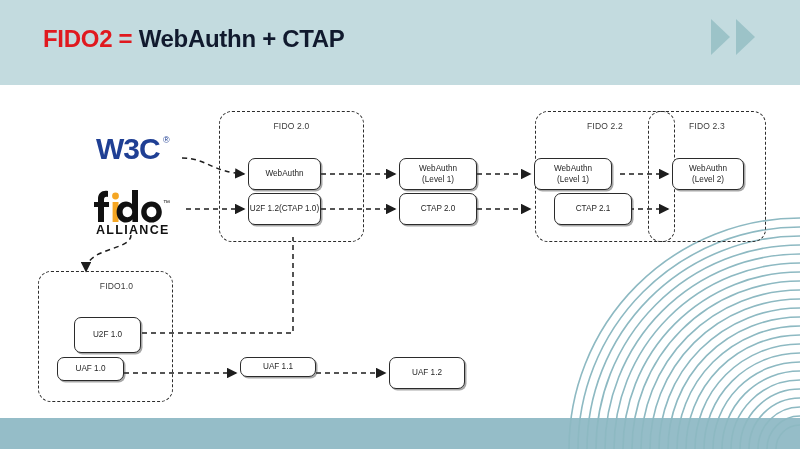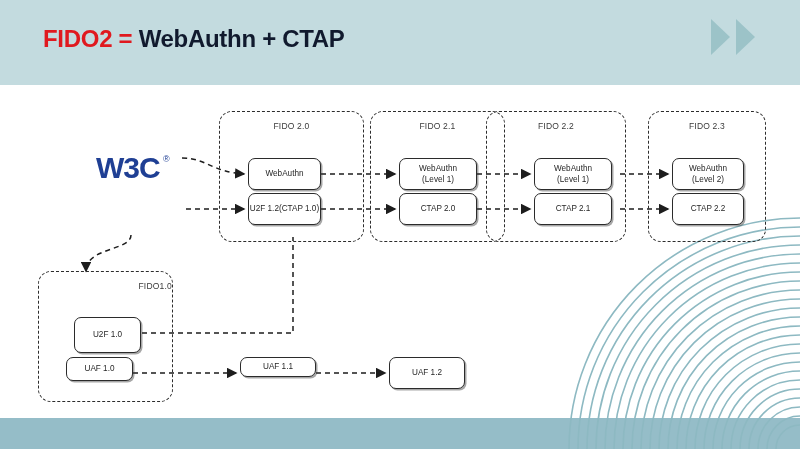--- a/index.html
+++ b/index.html
@@ -70,21 +70,21 @@
   #diagram {
     position: absolute;
     left: 0; top: 85px;
     width: 800px; height: 333px;
   }
   #wires { position: absolute; left: 0; top: 0; }
 
   
   #w3c-logo {
     position: absolute;
-    left: 96px; top: 66px;
+    left: 96px; top: 47px;
     width: 84px; height: 34px;
   }
   #fido-logo {
     position: absolute;
     left: 86px; top: 104px;
     width: 100px; height: 46px;
   }
 
   
   .group {
@@ -201,72 +201,83 @@
       </g>
     </svg>
 
     <div id="w3c-logo">
       <svg width="84" height="34" viewBox="0 0 84 34" xmlns="http://www.w3.org/2000/svg">
         <text x="0" y="27" font-family="'Liberation Sans', sans-serif" font-size="30" font-weight="bold" fill="#1f3f94" letter-spacing="-1">W3C</text>
         <text x="67" y="11" font-family="'Liberation Sans', sans-serif" font-size="9" fill="#1f3f94">®</text>
       </svg>
     </div>
 
+    <div id="fido-logo">
+      <svg width="100" height="46" viewBox="0 0 100 46" xmlns="http://www.w3.org/2000/svg">
+
+        <path d="M12,10 C12,4 16,1 22,2 L22,8 C19,7.4 18,8.6 18,11 L18,13 L23,13 L23,18 L18,18 L18,33 L12,33 L12,18 L8,18 L8,13 L12,13 Z" fill="#111111"></path>
+
+        <circle cx="29.5" cy="7" r="3.4" fill="#f5a623"></circle>
+        <rect x="26.6" y="13" width="5.9" height="20" fill="#f5a623"></rect>
+
+        <path d="M52,1 L52,33 L46.4,33 L46.4,30.6 C44.8,32.5 42.7,33.6 40,33.6 C34.6,33.6 30.6,29 30.6,23 C30.6,17 34.6,12.4 40,12.4 C42.5,12.4 44.5,13.3 46,15 L46,1 Z M41.4,17.8 C38.6,17.8 36.6,20 36.6,23 C36.6,26 38.6,28.2 41.4,28.2 C44.2,28.2 46.2,26 46.2,23 C46.2,20 44.2,17.8 41.4,17.8 Z" fill="#111111"></path>
+
+        <path d="M65.5,12.4 C71.4,12.4 75.8,17 75.8,23 C75.8,29 71.4,33.6 65.5,33.6 C59.6,33.6 55.2,29 55.2,23 C55.2,17 59.6,12.4 65.5,12.4 Z M65.5,17.8 C62.6,17.8 60.6,20 60.6,23 C60.6,26 62.6,28.2 65.5,28.2 C68.4,28.2 70.4,26 70.4,23 C70.4,20 68.4,17.8 65.5,17.8 Z" fill="#111111"></path>
+
+        <text x="77" y="16" font-family="'Liberation Sans', sans-serif" font-size="7" fill="#111111">™</text>
+
+        <text x="10" y="45" font-family="'Liberation Sans', sans-serif" font-size="12.5" font-weight="bold" fill="#111111" letter-spacing="1.3">ALLIANCE</text>
+      </svg>
+    </div>
 
     <div class="group" style="left:219px; top:26px; width:145px; height:131px;">
       <div class="group-label">FIDO 2.0</div>
     </div>
     <div class="node" style="left:248px; top:73px; width:73px; height:32px;">
       <span>WebAuthn</span>
     </div>
     <div class="node" style="left:248px; top:108px; width:73px; height:32px; flex-direction:row;">
       <span>U2F 1.2</span>
       <span>(CTAP 1.0)</span>
     </div>
 
-    <div class="group" style="left:370px; top:26px; width:135px; height:131px;">
-      <div class="group-label">FIDO 2.1</div>
-    </div>
     <div class="node" style="left:399px; top:73px; width:78px; height:32px; flex-direction:column;">
       <span>WebAuthn</span>
       <span>(Level 1)</span>
     </div>
     <div class="node" style="left:399px; top:108px; width:78px; height:32px;">
       <span>CTAP 2.0</span>
     </div>
 
-    <div class="group" style="left:486px; top:26px; width:140px; height:131px;text-decoration:underline;">
+    <div class="group" style="left:535px; top:26px; width:140px; height:131px;text-decoration:underline;">
       <div class="group-label">FIDO 2.2</div>
     </div>
     <div class="node" style="left:534px; top:73px; width:78px; height:32px; flex-direction:column;">
       <span>WebAuthn</span>
       <span>(Level 1)</span>
     </div>
-    <div class="node" style="left:534px; top:108px; width:78px; height:32px;">
+    <div class="node" style="left:554px; top:108px; width:78px; height:32px;">
       <span>CTAP 2.1</span>
     </div>
 
     <div class="group" style="left:648px; top:26px; width:118px; height:131px;">
       <div class="group-label">FIDO 2.3</div>
     </div>
     <div class="node" style="left:672px; top:73px; width:72px; height:32px; flex-direction:column;">
       <span>WebAuthn</span>
       <span>(Level 2)</span>
     </div>
-    <div class="node" style="left:672px; top:108px; width:72px; height:32px;">
-      <span>CTAP 2.2</span>
-    </div>
 
     <div class="group" style="left:38px; top:186px; width:135px; height:131px;">
-      <div class="group-label" style="text-align:right; left:22px;">FIDO1.0</div>
+      <div class="group-label" style="text-align:center; left:22px;">FIDO1.0</div>
     </div>
     <div class="node" style="left:74px; top:232px; width:67px; height:36px;">
       <span>U2F 1.0</span>
     </div>
-    <div class="node" style="left:66px; top:272px; width:67px; height:24px;">
+    <div class="node" style="left:57px; top:272px; width:67px; height:24px;">
       <span>UAF 1.0</span>
     </div>
 
     <div class="node" style="left:240px; top:272px; width:76px; height:20px;">
       <span>UAF 1.1</span>
     </div>
     <div class="node" style="left:389px; top:272px; width:76px; height:32px;">
       <span>UAF 1.2</span>
     </div>
 

